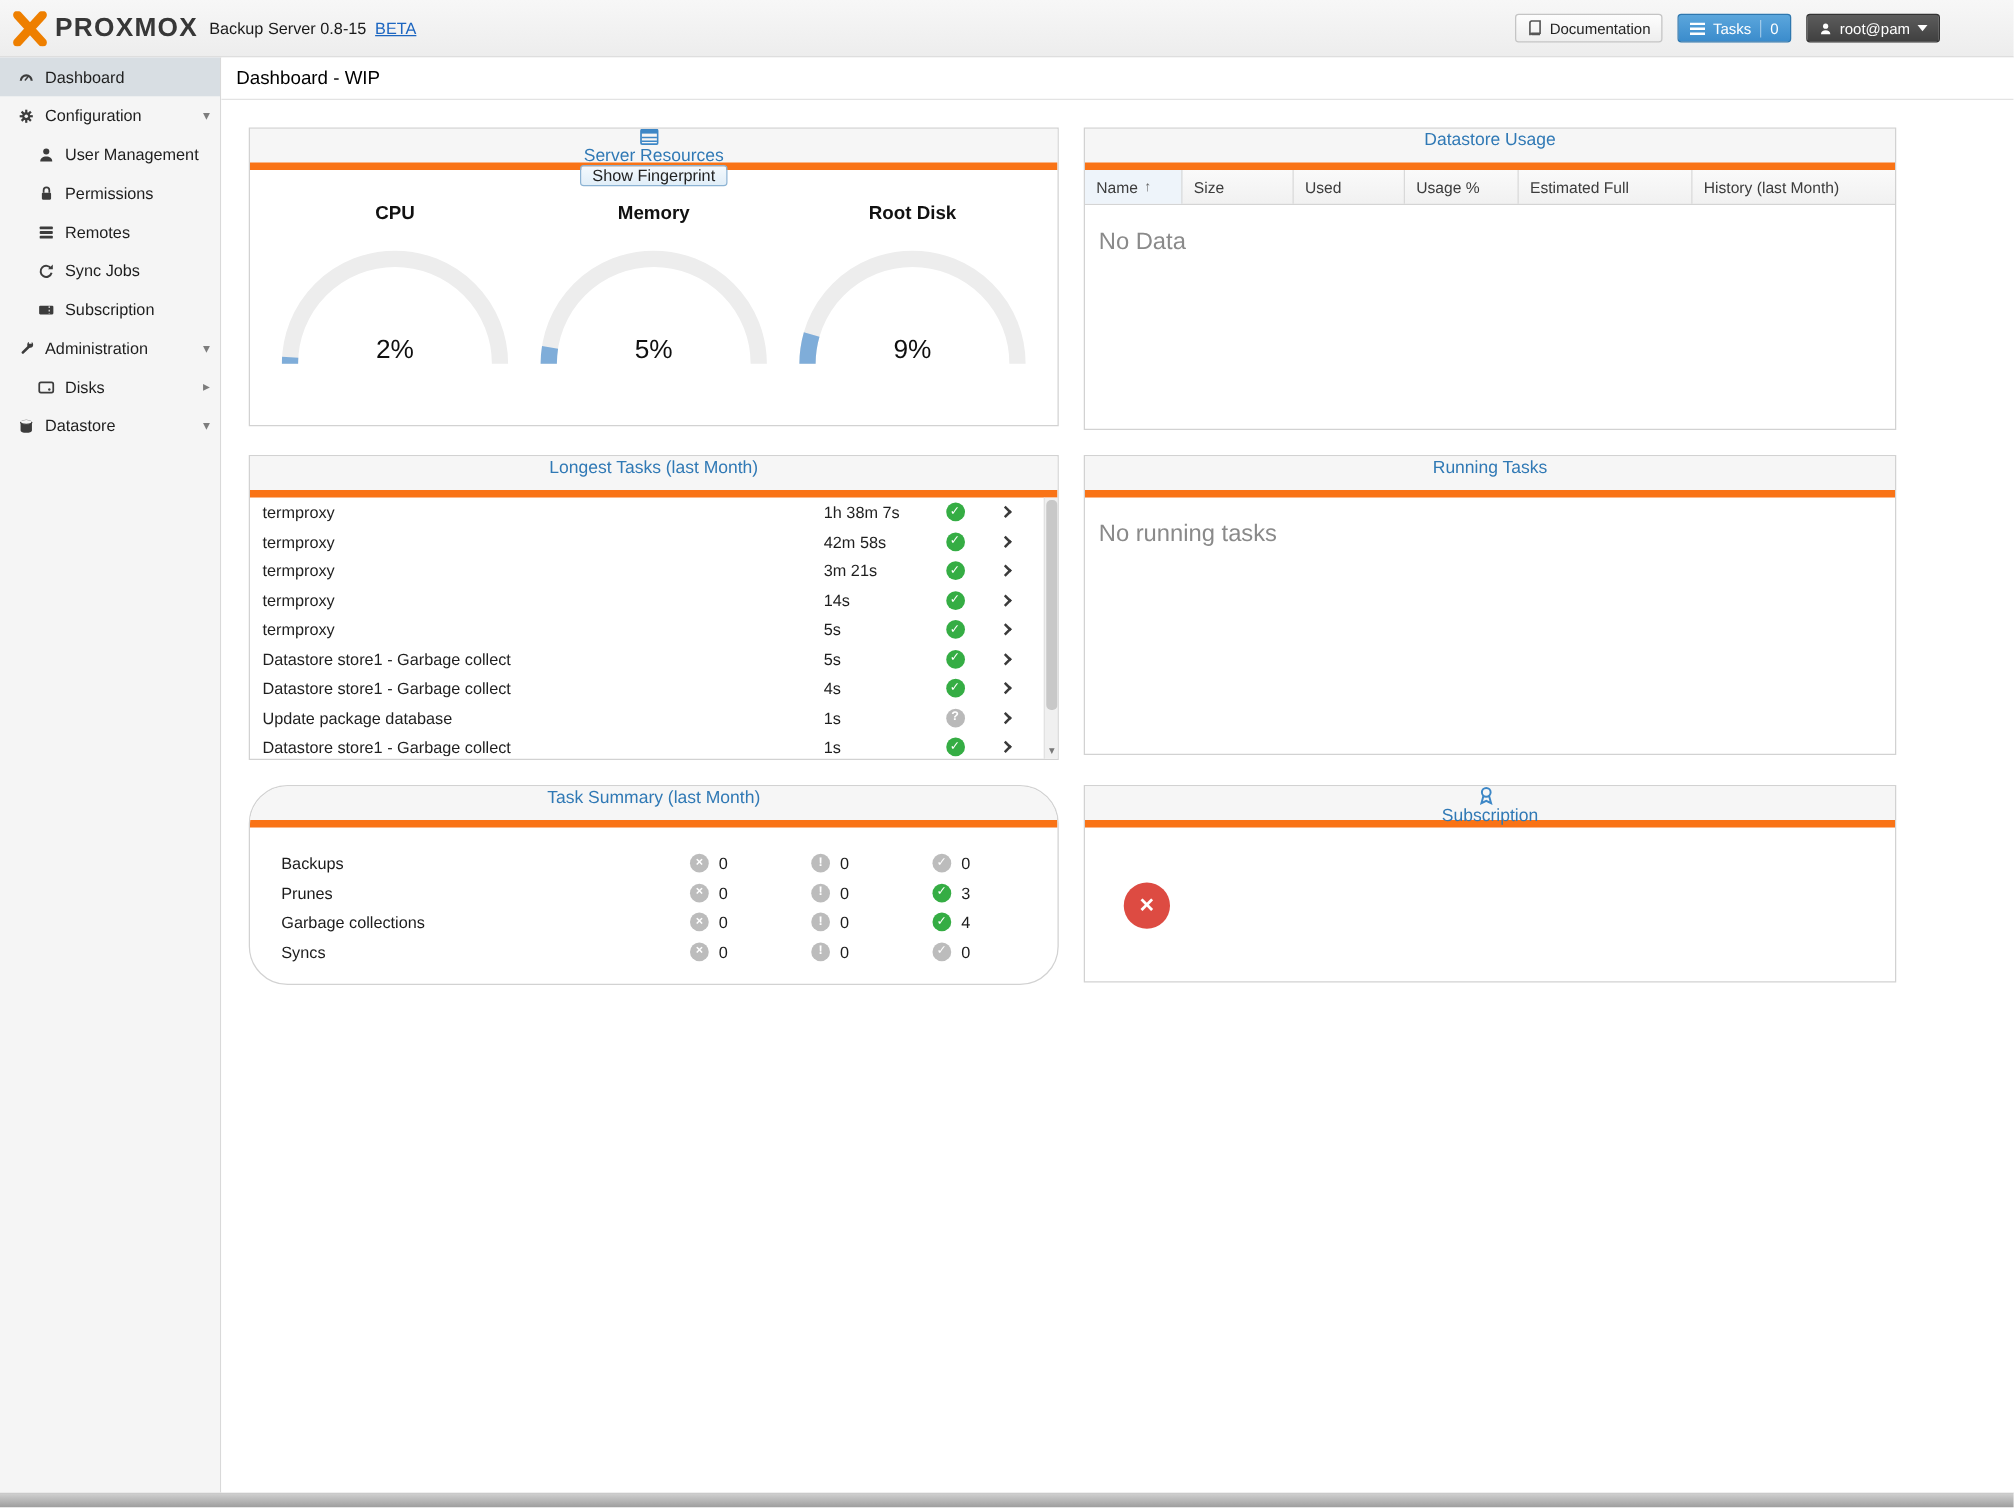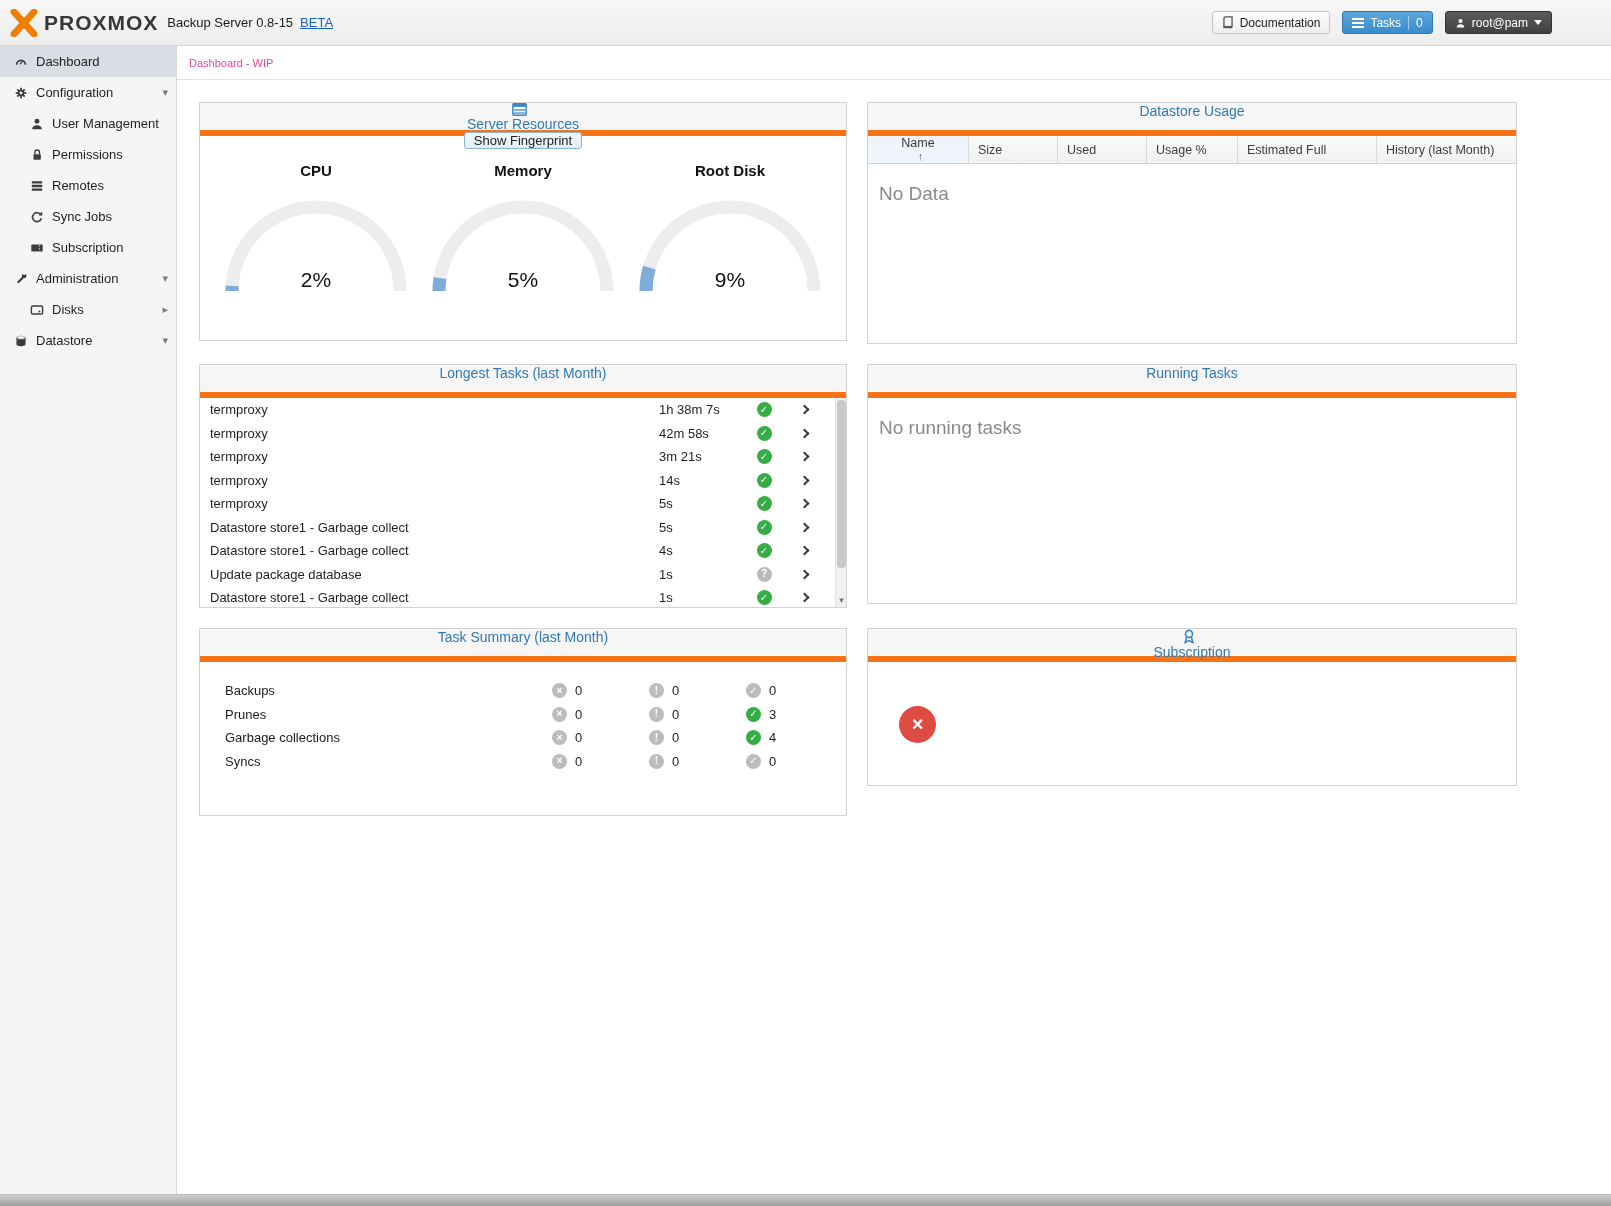--- a/index.html
+++ b/index.html
@@ -33,54 +33,54 @@
               color:#1e1e1e; cursor:pointer; }
   .nav-item.sub { padding-left:28px; }
   .nav-item.selected { background:#d8dee3; }
   .nav-icon { width:17px; height:16px; margin-right:7px; display:inline-flex; align-items:center;
               justify-content:center; color:#3c3c3c; flex:none; }
   .nav-icon svg { width:14px; height:14px; fill:currentColor; }
   .nav-caret { margin-left:auto; color:#7d7d7d; font-size:11px; }
 
   
   .page-title-bar { height:34px; display:flex; align-items:center; padding:0 12px; border-bottom:1px solid #e3e3e3; }
-  .page-title { font-size:11px; color:#ec4899; }
+  .page-title { font-size:15px; color:#000000; }
 
   
   .content-grid { display:grid; grid-template-columns:648px 650px; gap:20px; padding:22px; align-items:start; }
   .panel { background:#fff; border:1px solid #d2d2d2; overflow:hidden; }
   .panel-header { height:33px; background:#f6f6f6; border-bottom:6px solid #f97316; display:flex;
                   align-items:center; padding:0 11px;flex-direction:column; }
   .panel-title { font-size:14px; color:#3079b5; }
   .panel-header .ph-icon { margin-right:7px; display:inline-flex; color:#3d87c6; }
   .ph-spacer { flex:1; }
   .btn-fingerprint { height:22px; padding:0 9px; font-size:13px; color:#222; cursor:pointer;
                      background:linear-gradient(#f4f9fd,#e1eef8); border:1px solid #8cb3d4; border-radius:3px; }
 
   
   .p-server { height:239px; }
   .p-datastore { height:242px; }
   .p-longest { height:244px; }
   .p-running { height:240px; }
-  .p-summary { height:188px; }
+  .p-summary { height:160px;border-radius:31px; }
   .p-subscription { height:158px; }
 
   
   .gauges { display:flex; justify-content:space-evenly; padding-top:26px; }
   .gauge-block { width:182px; text-align:center; }
   .gauge-label { font-size:15px; font-weight:bold; color:#111; }
   .gauge-wrap { position:relative; margin-top:20px; height:95px; }
   .gauge-wrap svg { display:block; margin:0 auto; }
   .gauge-value { position:absolute; left:0; right:0; bottom:2px; text-align:center; font-size:21px; color:#101010; }
 
   
   .du-header { display:flex; height:28px; background:linear-gradient(#fafafa,#f1f1f1); border-bottom:1px solid #d4d4d4; }
   .du-cell { font-size:12.5px; color:#3c3c3c; display:flex; align-items:center; padding:0 9px;
              border-right:1px solid #d9d9d9; }
-  .du-cell.name { width:101px; background:#eef4fa;flex-direction:column; }
+  .du-cell.name { width:78px; background:#eef4fa; }
   .du-cell.c2 { width:89px; } .du-cell.c3 { width:89px; } .du-cell.c4 { width:91px; }
   .du-cell.c5 { width:139px; } .du-cell.c6 { flex:1; border-right:none; }
   .sort-arrow { color:#666; margin-left:5px; font-size:11px; }
   .empty-text { color:#8a8a8a; font-size:19px; padding:19px 11px; }
 
   
   .lt-body { position:relative; height:210px; overflow:hidden; }
   .lt-rows { margin-right:11px; }
   .lt-row { height:23.5px; display:flex; align-items:center; font-size:13px; color:#1f1f1f; cursor:pointer; }
   .lt-name { width:459px; padding-left:10px; overflow:hidden; white-space:nowrap; }

